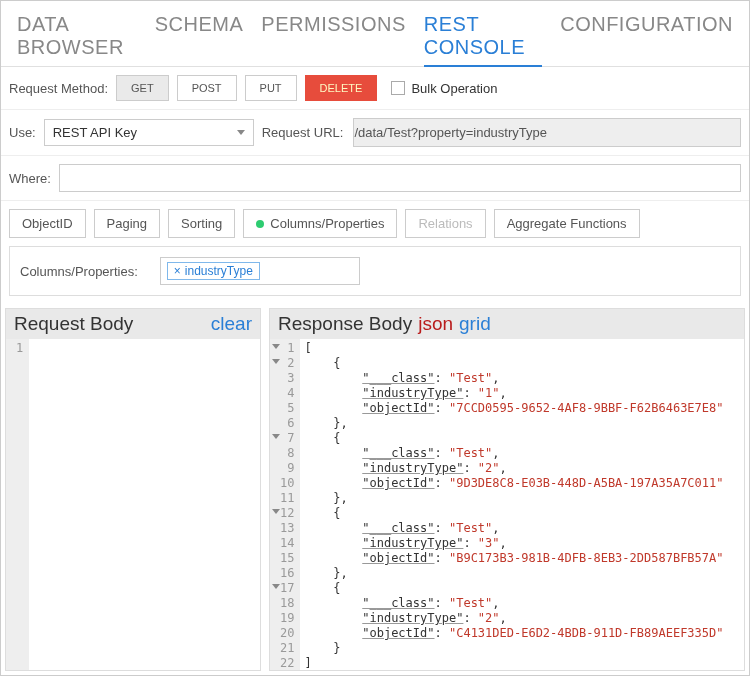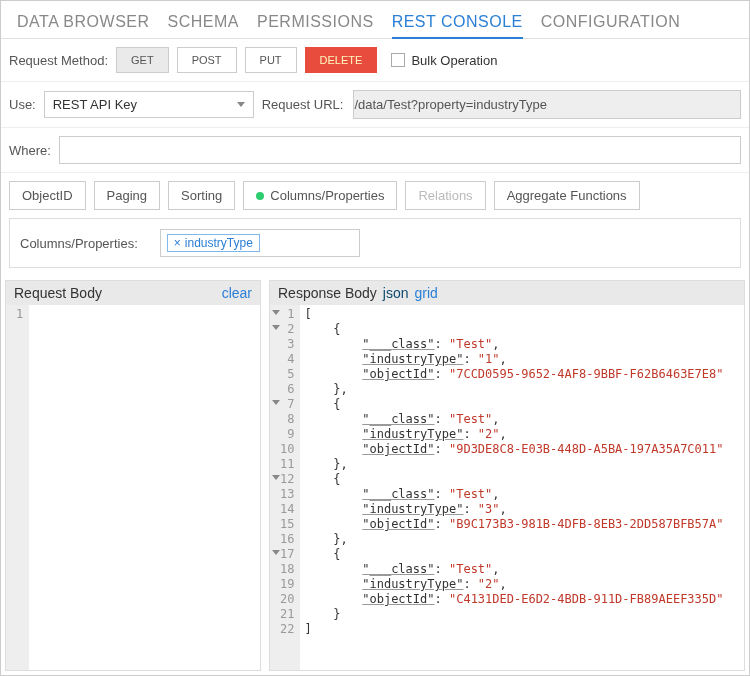--- a/index.html
+++ b/index.html
@@ -1,21 +1,21 @@
 <!DOCTYPE html>
 <html><head>
 <meta charset="utf-8">
 <style>
   * { box-sizing: border-box; margin: 0; padding: 0; }
   body { font-family: "Helvetica Neue", Arial, sans-serif; font-size: 13px; color: #333; background: #fff; }
   .app { width: 750px; height: 676px; border: 1px solid #ccc; display: flex; flex-direction: column; overflow: hidden; }
   
   
   .tabs { display: flex; gap: 18px; padding: 8px 16px 0; border-bottom: 1px solid #e0e0e0; }
-  .tab { color: #888; font-size: 16px; letter-spacing: .5px; padding: 4px 0 6px; cursor: pointer; }
+  .tab { color: #888; font-size: 20px; letter-spacing: .5px; padding: 4px 0 6px; cursor: pointer; }
   .tab.active { color: #2a7fd6; border-bottom: 2px solid #2a7fd6; margin-bottom: -1px; }
 
   
   .row { display: flex; align-items: center; padding: 8px 8px; gap: 8px; }
   .row.border-b { border-bottom: 1px solid #eee; }
   .label { color: #555; }
   .buttons { display: flex; gap: 8px; }
   .btn { border: 1px solid #ccc; background: #fff; padding: 6px 14px; font-size: 11px; cursor: pointer; color:#555;}
   .btn.get { background: #eaeaea; }
   .btn.delete { background: #e74c3c; color: #fef9c3; border-color: #e74c3c; }
@@ -38,24 +38,24 @@
   .cp-row { display: flex; align-items: center; padding: 10px; gap: 22px; border: 1px solid #ddd; margin: 0 8px 8px; }
   .tags { border: 1px solid #ccc; padding: 4px 6px; display: flex; gap: 6px; min-width:200px;}
   .tag { display: inline-flex; align-items: center; gap: 4px; border: 1px solid #7fb8eb; color: #2a7fd6; padding: 1px 6px; font-size: 12px; }
   .tag-x { cursor: pointer; color:#2a7fd6;}
 
   .panels { display: flex; flex: 1; min-height: 0; }
 
   .panel { display: flex; flex-direction: column; border: 1px solid #ddd; margin: 4px; background: #fff; }
   .panel.req { flex: 0 0 256px; }
   .panel.res { flex: 1; }
-  .panel-head { display: flex; align-items: center; padding: 4px 8px; background: #e9e9e9; gap: 6px; font-size: 14px; }
+  .panel-head { display: flex; align-items: center; padding: 4px 8px; background: #e9e9e9; gap: 6px; font-size: 19px; }
   .panel-head .spacer { flex: 1; }
   .link { color: #2a7fd6; cursor: pointer; }
-  .muted { color: #0c4a6e; }
+  .muted { color: #b91c1c; }
 
   .editor { flex: 1; display: flex; overflow: hidden; font-family: Menlo, Consolas, monospace; font-size: 12px; line-height: 15px; }
   .gutter { background: #eee; color: #999; text-align: right; padding: 2px 6px 2px 10px; user-select: none; }
   .gutter .g { height: 15px; position: relative; }
   .g .fold { position: absolute; left: -8px; top: 3px; width: 0; height: 0; border-left: 4px solid transparent; border-right: 4px solid transparent; border-top: 5px solid #888; }
   .code { padding: 2px 4px; white-space: pre; overflow: auto; flex: 1; }
   .key { color: #333; }
   .str { color: #c0392b; }
   .pun { color: #333; }
   .under { text-decoration: underline; text-decoration-color: #999; }

